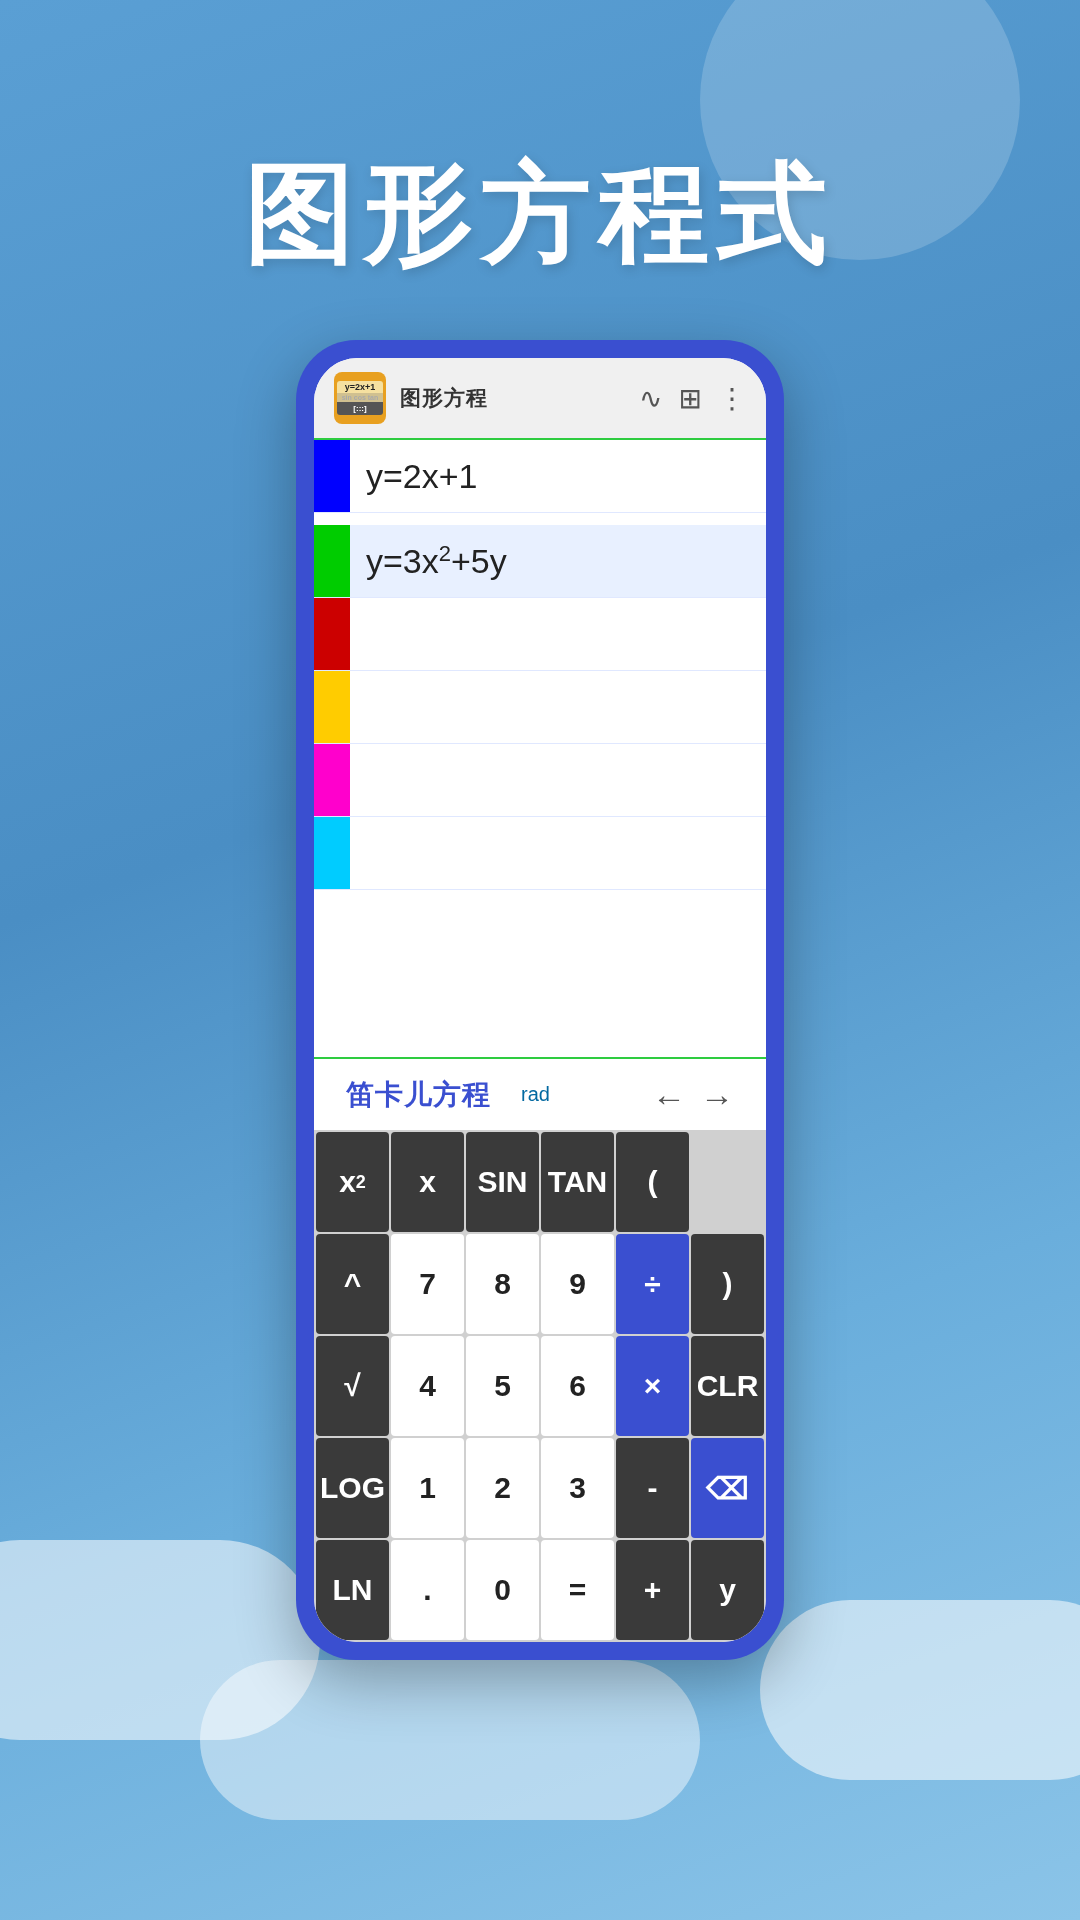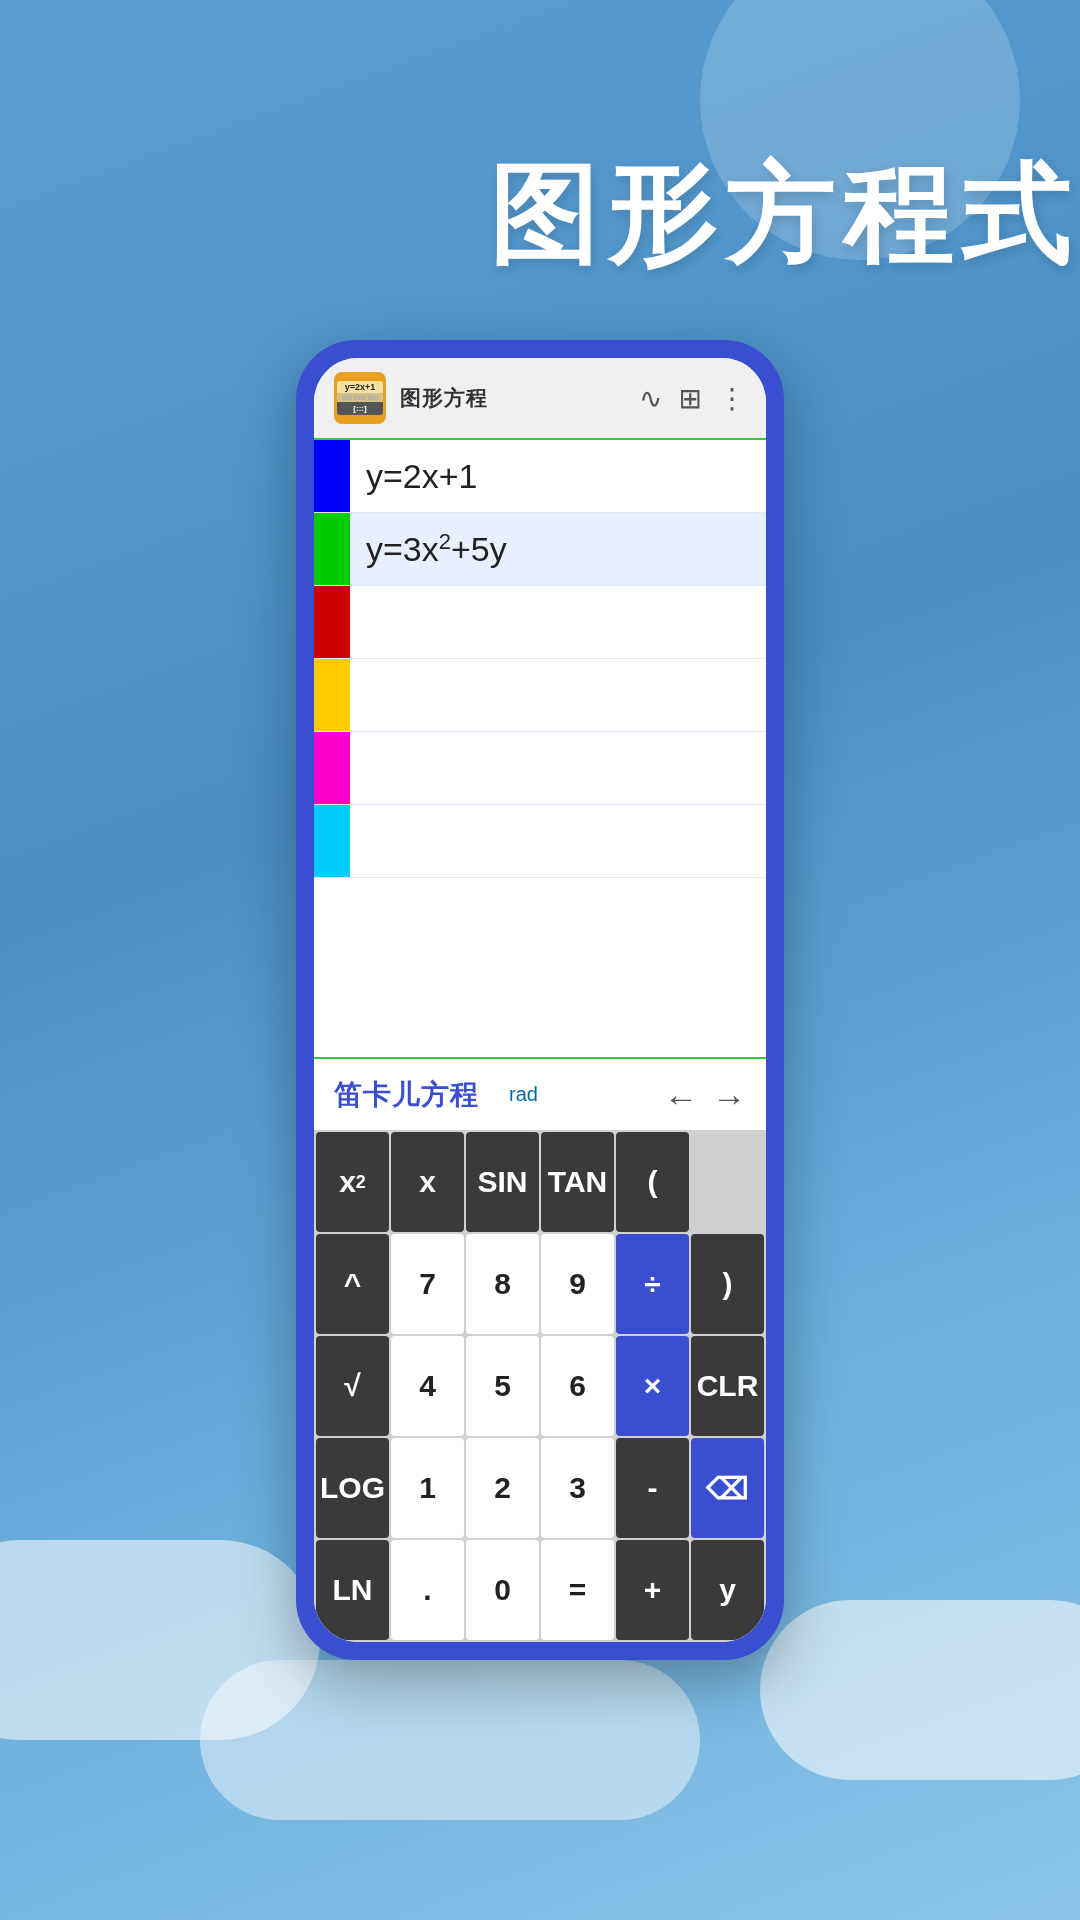--- a/index.html
+++ b/index.html
@@ -49,21 +49,21 @@
       background: rgba(255,255,255,0.45);
       border-radius: 80px;
     }
 
     
     .page-title {
       position: absolute;
       top: 140px;
       left: 0;
       width: 100%;
-      text-align: right;
+      text-align: center;
       font-size: 110px;
       font-weight: 900;
       color: white;
       letter-spacing: 8px;
       text-shadow: 2px 4px 12px rgba(0,0,0,0.15);
     }
 
     
     .phone-mockup {
       position: absolute;
@@ -162,20 +162,21 @@
 
     .equation-row {
       display: flex;
       align-items: center;
       border-bottom: 1px solid #e0e8ff;
       min-height: 72px;
     }
 
     .equation-row.active {
       background: #e8f0ff;
+      margin-top: 12px;
     }
 
     .color-bar {
       width: 36px;
       min-height: 72px;
       flex-shrink: 0;
     }
 
     .equation-text {
       padding: 14px 16px;
@@ -191,21 +192,21 @@
 
     
     .screen-bottom {
       flex-shrink: 0;
       border-top: 2px solid #2ecc40;
     }
 
     .mode-bar {
       display: flex;
       align-items: center;
-      padding: 16px 20px;
+      padding: 16px 32px;
       background: white;
       gap: 30px;
     }
 
     .mode-label {
       font-size: 28px;
       color: #3a4fd0;
       font-weight: 600;
       letter-spacing: 1px;
     }

